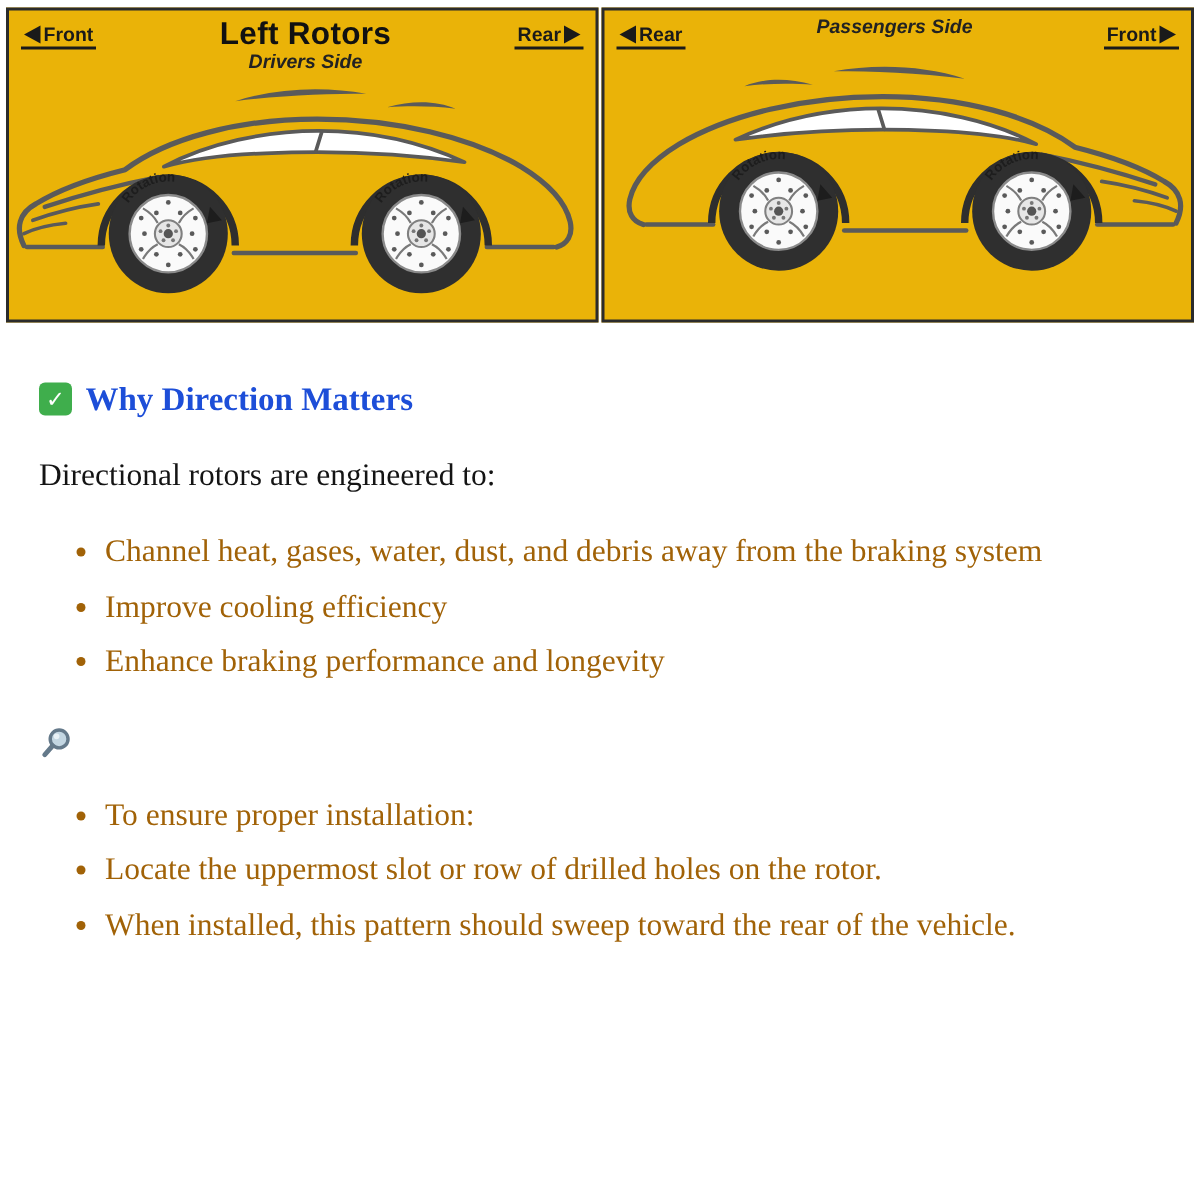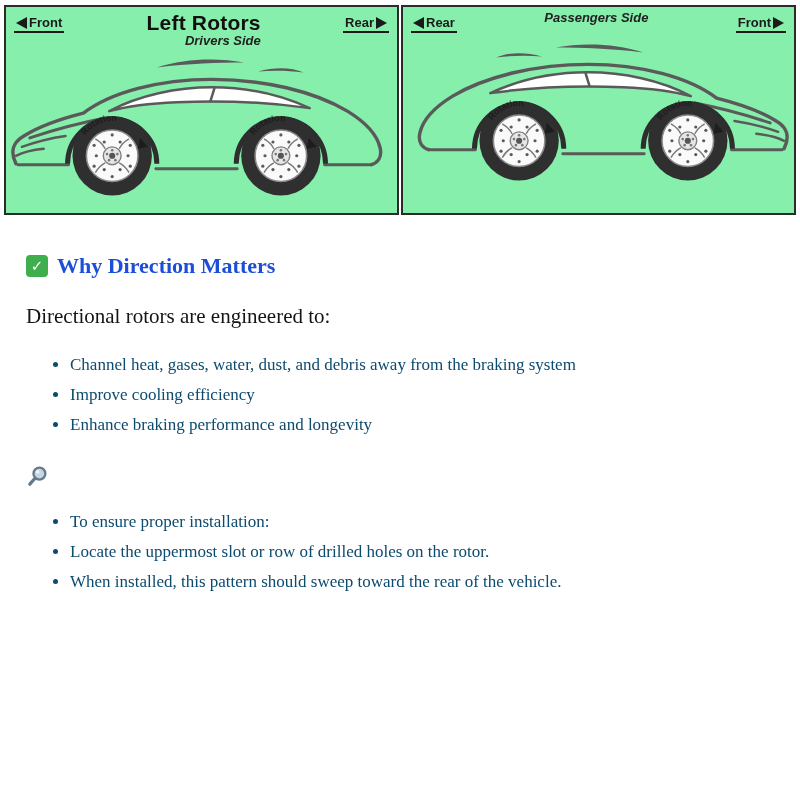--- a/index.html
+++ b/index.html
@@ -12,21 +12,21 @@
   }
 
   
   .diagram {
     display:flex;
     margin:5px 4px 0 4px;
   }
   .panel {
     width:50%;
     border:2px solid #2b2b2b;
-    background:#86efac;
+    background:#eab308;
     height:210px;
     position:relative;
     overflow:hidden;
   }
   .panel + .panel { border-left-width:2px; margin-left:2px; }
 
   .panel-header {
     display:flex;
     align-items:flex-start;
     justify-content:space-between;
@@ -41,21 +41,21 @@
     font-size:13px;
     border-bottom:2px solid #1a1a1a;
     padding:1px 2px 1px 2px;
     margin-top:3px;
     color:#1a1a1a;
   }
   .tri { width:0; height:0; display:inline-block; }
   .tri-left  { border-top:6px solid transparent; border-bottom:6px solid transparent; border-right:11px solid #1a1a1a; }
   .tri-right { border-top:6px solid transparent; border-bottom:6px solid transparent; border-left:11px solid #1a1a1a; }
 
-  .panel-titles { text-align:right; line-height:1.1; }
+  .panel-titles { text-align:center; line-height:1.1; }
   .panel-title {
     font-size:21px;
     font-weight:bold;
     color:#111;
     letter-spacing:0.2px;
   }
   .panel-subtitle {
     font-size:13px;
     font-weight:bold;
     font-style:italic;
@@ -97,24 +97,24 @@
     flex:0 0 auto;
   }
   .mag-icon { width:23px; height:23px; flex:0 0 auto; }
 
   ul.bullets {
     margin:0 0 16px 0;
     padding-left:44px;
     list-style:disc;
   }
   ul.bullets li {
-    font-size:17px;
+    font-size:21px;
     line-height:1.6;
     margin-bottom:3px;
-    color:#0c4a6e;
+    color:#a16207;
   }
 </style>
 </head>
 <body>
 
 <svg width="0" height="0" style="position:absolute" aria-hidden="true">
   <defs>
     <g id="wheelDef">
 
       <path d="M -45 8 A 45 45 0 1 1 45 8" fill="none" stroke="#2e2e2e" stroke-width="5"></path>

